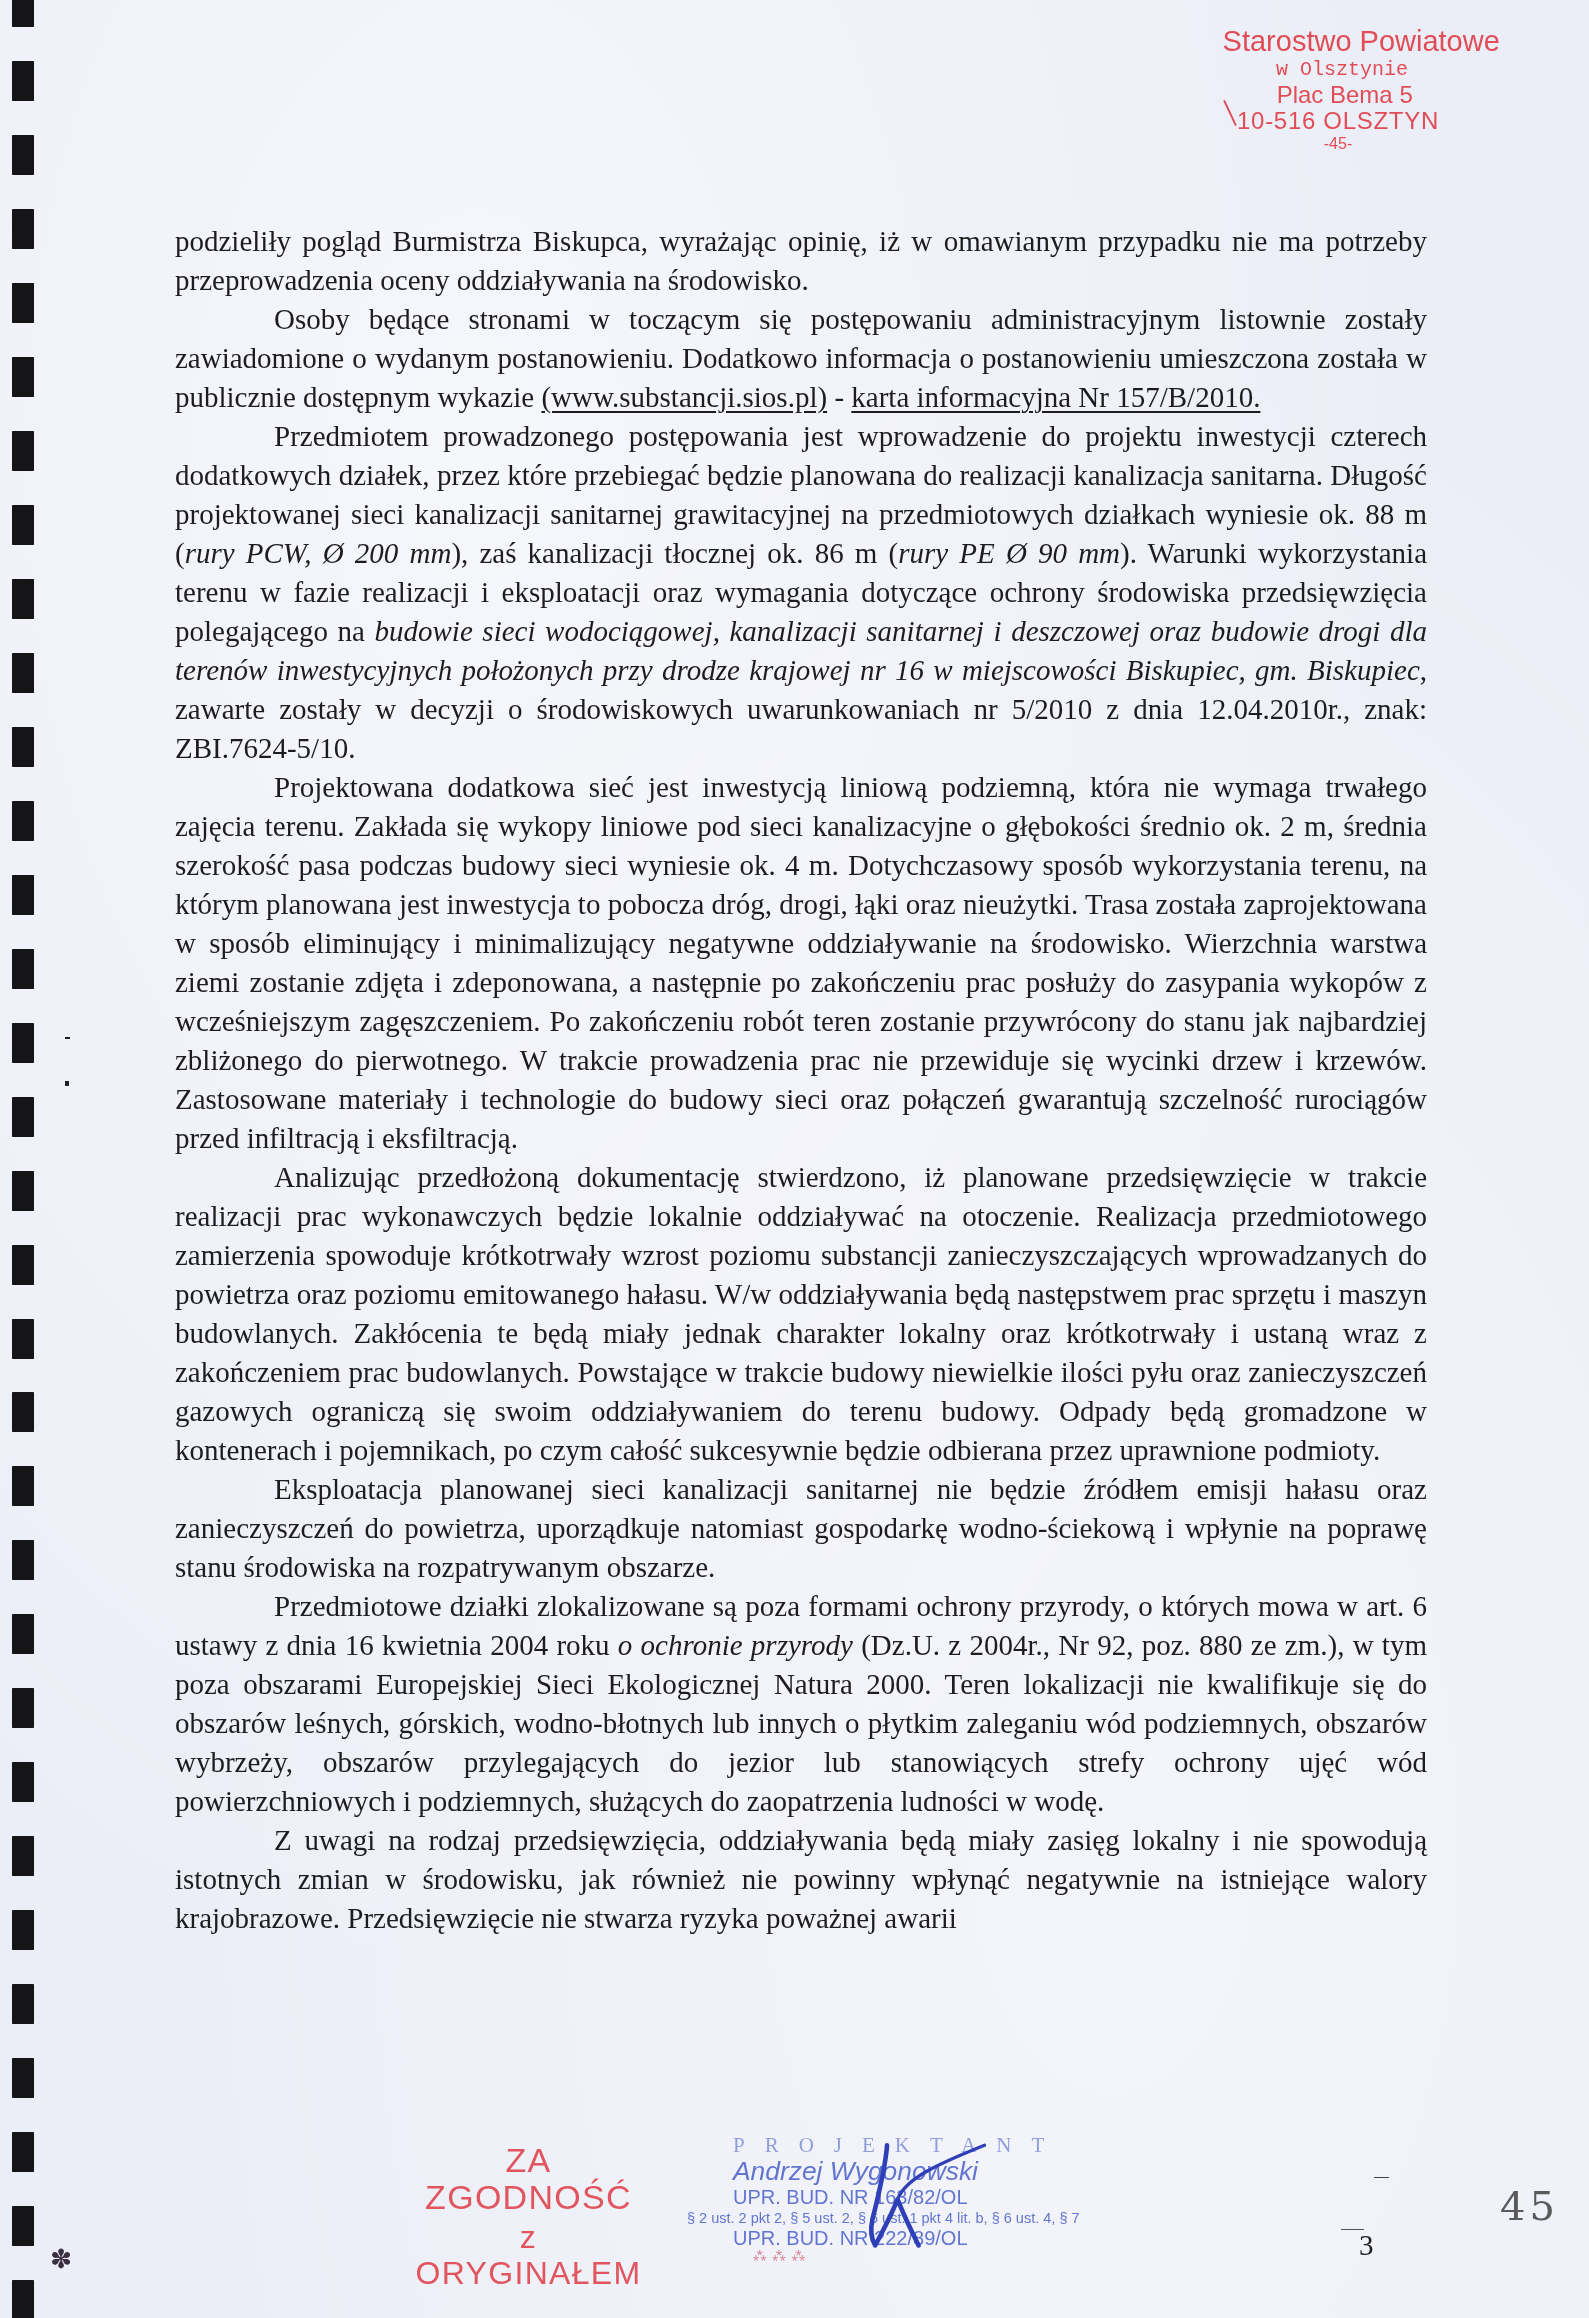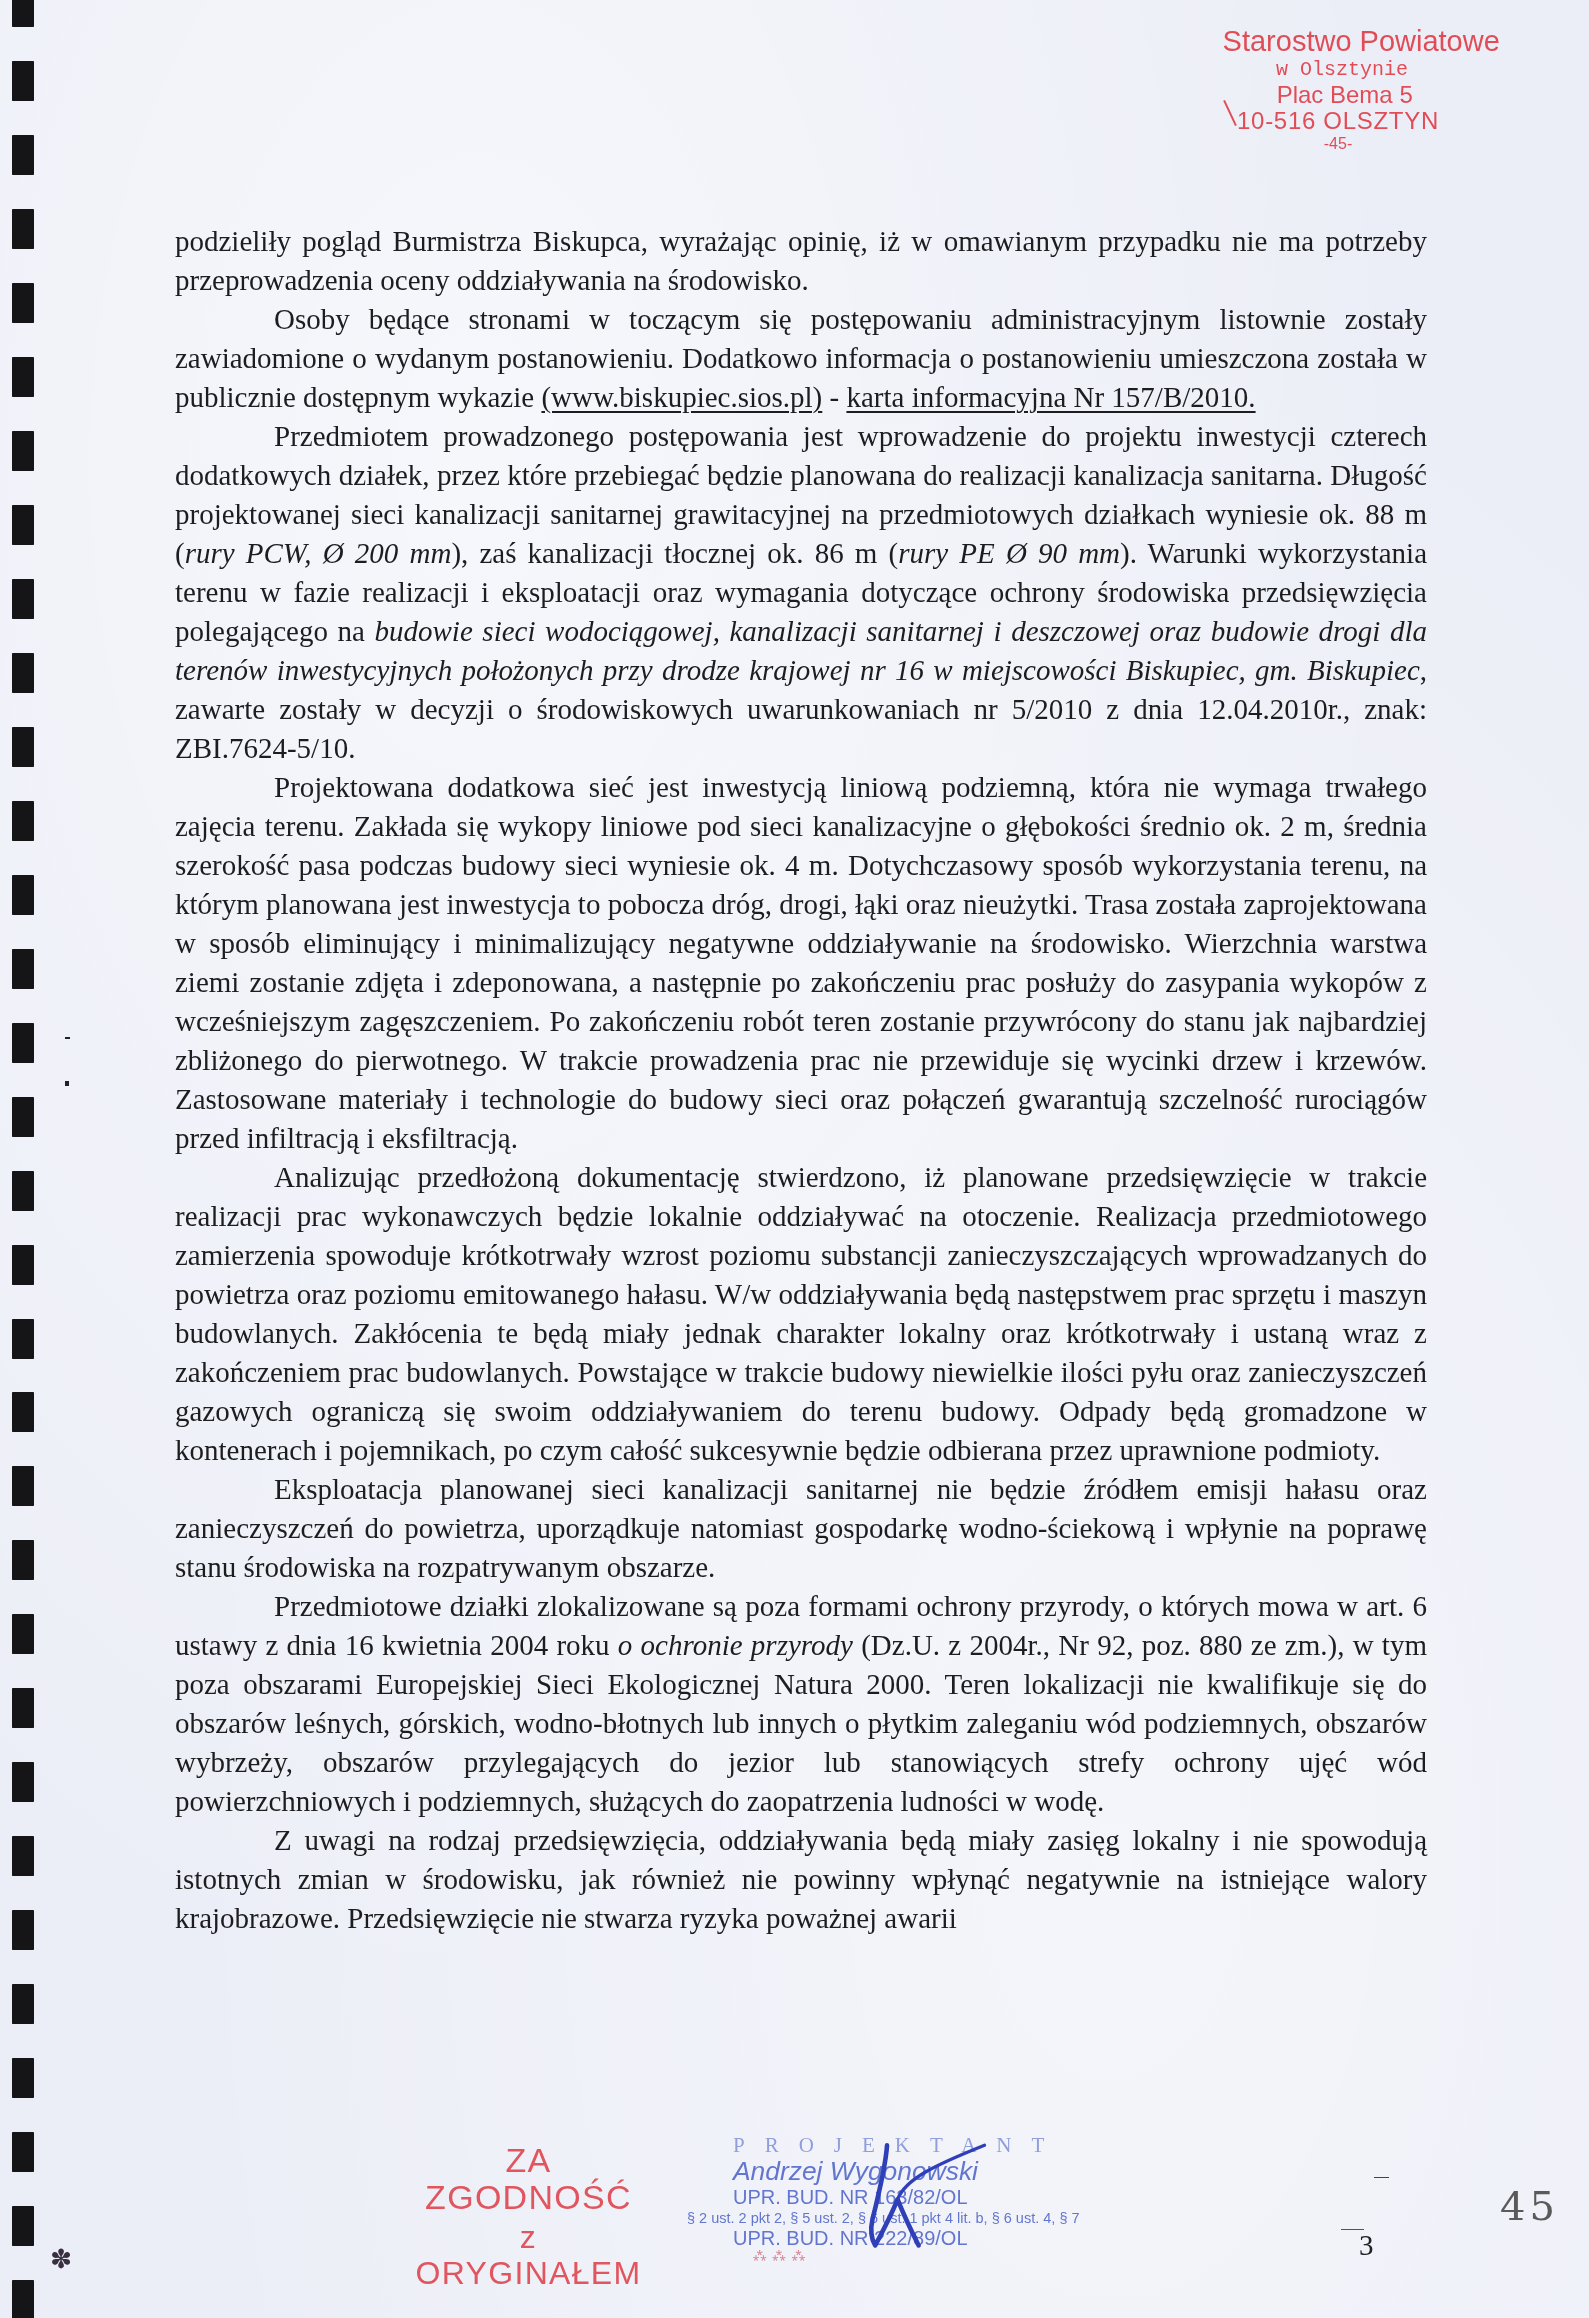--- a/index.html
+++ b/index.html
@@ -129,21 +129,21 @@
   <div class="tick"></div>
   <div class="l1">Starostwo Powiatowe</div>
   <div class="l2">w Olsztynie</div>
   <div class="l3">Plac Bema 5</div>
   <div class="l4">10-516 OLSZTYN</div>
   <div class="l5">-45-</div>
 </div>
 
 <div class="content" id="content">
     <p class="noind"><span>podzieliły pogląd Burmistrza Biskupca, wyrażając opinię, iż w omawianym przypadku nie ma potrzeby przeprowadzenia oceny oddziaływania na środowisko.</span></p>
-    <p class="ind"><span>Osoby będące stronami w toczącym się postępowaniu administracyjnym listownie zostały zawiadomione o wydanym postanowieniu. Dodatkowo informacja o postanowieniu umieszczona została w publicznie dostępnym wykazie </span><span class="u">(www.biskupiec.sios.pl)</span><span> - </span><span class="u">karta informacyjna Nr 157/B/2010.</span></p>
+    <p class="ind"><span>Osoby będące stronami w toczącym się postępowaniu administracyjnym listownie zostały zawiadomione o wydanym postanowieniu. Dodatkowo informacja o postanowieniu umieszczona została w publicznie dostępnym wykazie </span><span class="u">(www.substancji.sios.pl)</span><span> - </span><span class="u">karta informacyjna Nr 157/B/2010.</span></p>
     <p class="ind"><span>Przedmiotem prowadzonego postępowania jest wprowadzenie do projektu inwestycji czterech dodatkowych działek, przez które przebiegać będzie planowana do realizacji kanalizacja sanitarna. Długość projektowanej sieci kanalizacji sanitarnej grawitacyjnej na przedmiotowych działkach wyniesie ok. 88 m (</span><i>rury PCW, Ø 200 mm</i><span>), zaś kanalizacji tłocznej ok. 86 m (</span><i>rury PE Ø 90 mm</i><span>). Warunki wykorzystania terenu w fazie realizacji i eksploatacji oraz wymagania dotyczące ochrony środowiska przedsięwzięcia polegającego na </span><i>budowie sieci wodociągowej, kanalizacji sanitarnej i deszczowej oraz budowie drogi dla terenów inwestycyjnych położonych przy drodze krajowej nr 16 w miejscowości Biskupiec, gm. Biskupiec</i><span>, zawarte zostały w decyzji o środowiskowych uwarunkowaniach nr 5/2010 z dnia 12.04.2010r., znak: ZBI.7624-5/10.</span></p>
     <p class="ind"><span>Projektowana dodatkowa sieć jest inwestycją liniową podziemną, która nie wymaga trwałego zajęcia terenu. Zakłada się wykopy liniowe pod sieci kanalizacyjne o głębokości średnio ok. 2 m, średnia szerokość pasa podczas budowy sieci wyniesie ok. 4 m. Dotychczasowy sposób wykorzystania terenu, na którym planowana jest inwestycja to pobocza dróg, drogi, łąki oraz nieużytki. Trasa została zaprojektowana w sposób eliminujący i minimalizujący negatywne oddziaływanie na środowisko. Wierzchnia warstwa ziemi zostanie zdjęta i zdeponowana, a następnie po zakończeniu prac posłuży do zasypania wykopów z wcześniejszym zagęszczeniem. Po zakończeniu robót teren zostanie przywrócony do stanu jak najbardziej zbliżonego do pierwotnego. W trakcie prowadzenia prac nie przewiduje się wycinki drzew i krzewów. Zastosowane materiały i technologie do budowy sieci oraz połączeń gwarantują szczelność rurociągów przed infiltracją i eksfiltracją.</span></p>
     <p class="ind"><span>Analizując przedłożoną dokumentację stwierdzono, iż planowane przedsięwzięcie w trakcie realizacji prac wykonawczych będzie lokalnie oddziaływać na otoczenie. Realizacja przedmiotowego zamierzenia spowoduje krótkotrwały wzrost poziomu substancji zanieczyszczających wprowadzanych do powietrza oraz poziomu emitowanego hałasu. W/w oddziaływania będą następstwem prac sprzętu i maszyn budowlanych. Zakłócenia te będą miały jednak charakter lokalny oraz krótkotrwały i ustaną wraz z zakończeniem prac budowlanych. Powstające w trakcie budowy niewielkie ilości pyłu oraz zanieczyszczeń gazowych ograniczą się swoim oddziaływaniem do terenu budowy. Odpady będą gromadzone w kontenerach i pojemnikach, po czym całość sukcesywnie będzie odbierana przez uprawnione podmioty.</span></p>
     <p class="ind"><span>Eksploatacja planowanej sieci kanalizacji sanitarnej nie będzie źródłem emisji hałasu oraz zanieczyszczeń do powietrza, uporządkuje natomiast gospodarkę wodno-ściekową i wpłynie na poprawę stanu środowiska na rozpatrywanym obszarze.</span></p>
     <p class="ind"><span>Przedmiotowe działki zlokalizowane są poza formami ochrony przyrody, o których mowa w art. 6 ustawy z dnia 16 kwietnia 2004 roku </span><i>o ochronie przyrody</i><span> (Dz.U. z 2004r., Nr 92, poz. 880 ze zm.), w tym poza obszarami Europejskiej Sieci Ekologicznej Natura 2000. Teren lokalizacji nie kwalifikuje się do obszarów leśnych, górskich, wodno-błotnych lub innych o płytkim zaleganiu wód podziemnych, obszarów wybrzeży, obszarów przylegających do jezior lub stanowiących strefy ochrony ujęć wód powierzchniowych i podziemnych, służących do zaopatrzenia ludności w wodę.</span></p>
     <p class="ind"><span>Z uwagi na rodzaj przedsięwzięcia, oddziaływania będą miały zasięg lokalny i nie spowodują istotnych zmian w środowisku, jak również nie powinny wpłynąć negatywnie na istniejące walory krajobrazowe. Przedsięwzięcie nie stwarza ryzyka poważnej awarii</span></p>
   </div>
 
 <div class="stamp-za">
   <div class="a">ZA ZGODNOŚĆ</div>

